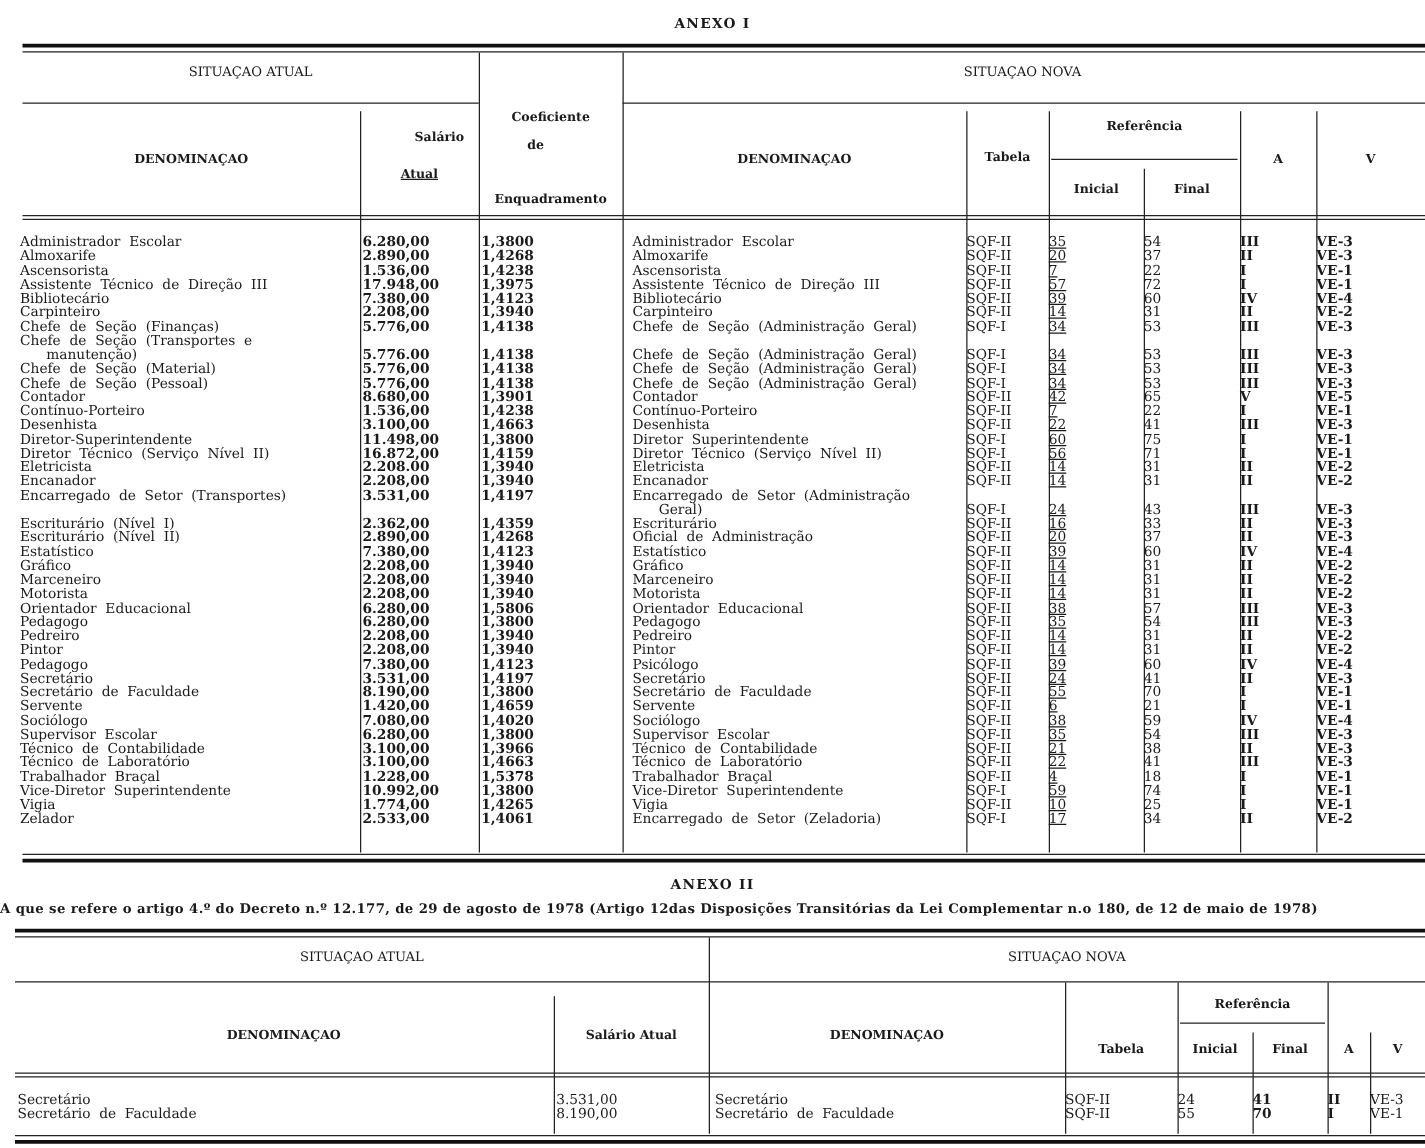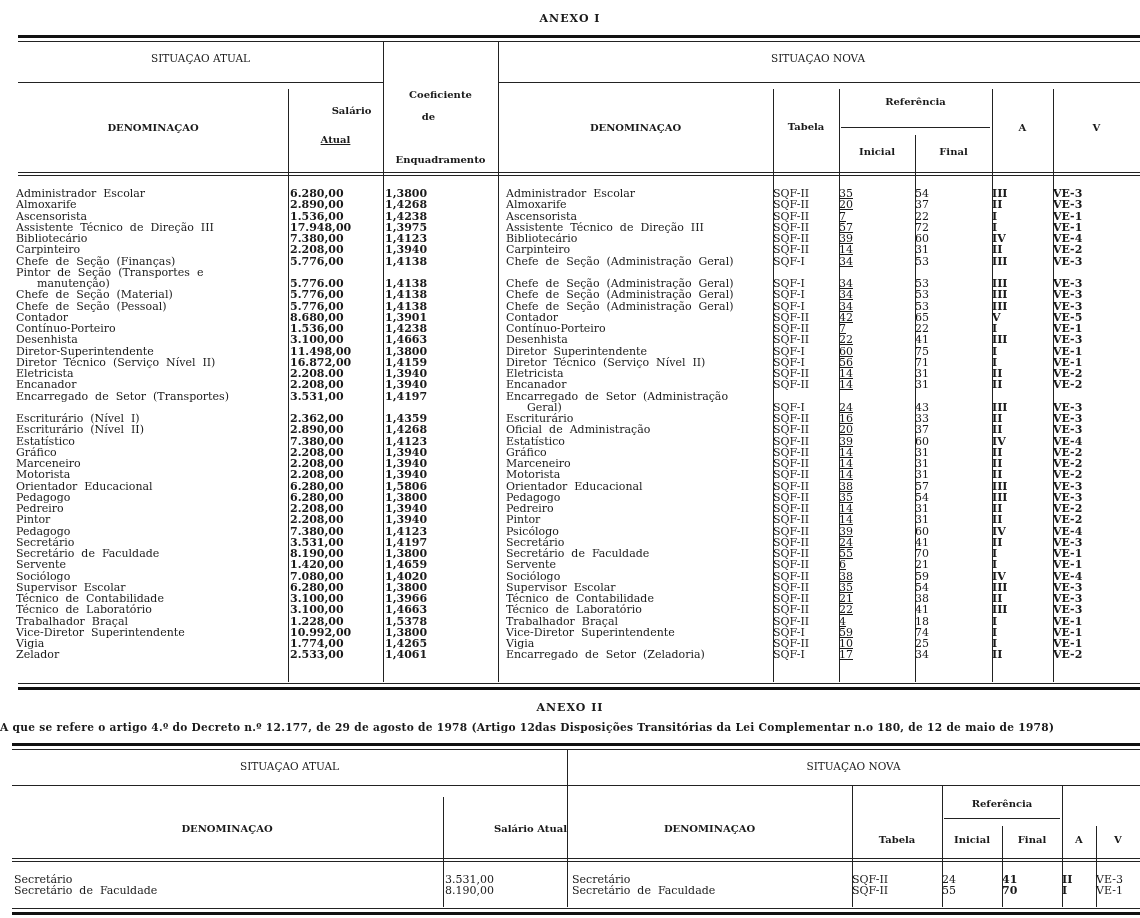--- a/index.html
+++ b/index.html
@@ -62,21 +62,21 @@
   <div class="vline" style="left:1053px;top:89px;height:593px;"></div>
 
   <div class="rows l" id="col-den" style="left:16px;width:270px;top:188px;">
       <div>Administrador  Escolar</div>
       <div>Almoxarife</div>
       <div>Ascensorista</div>
       <div>Assistente  Técnico  de  Direção  III</div>
       <div>Bibliotecário</div>
       <div>Carpinteiro</div>
       <div>Chefe  de  Seção  (Finanças)</div>
-      <div>Pintor  de  Seção  (Transportes  e</div>
+      <div>Chefe  de  Seção  (Transportes  e</div>
       <div>      manutenção)</div>
       <div>Chefe  de  Seção  (Material)</div>
       <div>Chefe  de  Seção  (Pessoal)</div>
       <div>Contador</div>
       <div>Contínuo-Porteiro</div>
       <div>Desenhista</div>
       <div>Diretor-Superintendente</div>
       <div>Diretor  Técnico  (Serviço  Nível  II)</div>
       <div>Eletricista</div>
       <div>Encanador</div>
@@ -467,21 +467,21 @@
 
 <div>
   <div class="hline thick" style="left:12px;width:1128px;top:743px;"></div>
   <div class="hline" style="left:12px;width:1128px;top:749px;"></div>
 
   <div class="abs hdr" style="left:12px;width:555px;top:760px;">SITUAÇAO ATUAL</div>
   <div class="abs hdr" style="left:567px;width:573px;top:760px;">SITUAÇAO NOVA</div>
   <div class="hline" style="left:12px;width:1128px;top:785px;"></div>
 
   <div class="abs hdrb" style="left:12px;width:430px;top:818px;">DENOMINAÇAO</div>
-  <div class="abs hdrb" style="left:443px;width:124px;top:818px;text-align:right;">Salário Atual</div>
+  <div class="abs hdrb" style="left:443px;width:124px;top:818px;">Salário Atual</div>
   <div class="abs hdrb" style="left:567px;width:285px;top:818px;">DENOMINAÇAO</div>
   <div class="abs hdrb" style="left:852px;width:90px;top:829px;">Tabela</div>
   <div class="abs hdrb" style="left:942px;width:120px;top:793px;">Referência</div>
   <div class="hline" style="left:944px;width:116px;top:818px;"></div>
   <div class="abs hdrb" style="left:942px;width:60px;top:829px;">Inicial</div>
   <div class="abs hdrb" style="left:1002px;width:60px;top:829px;">Final</div>
   <div class="abs hdrb" style="left:1062px;width:34px;top:829px;">A</div>
   <div class="abs hdrb" style="left:1096px;width:44px;top:829px;">V</div>
 
   <div class="hline" style="left:12px;width:1128px;top:858px;"></div>

